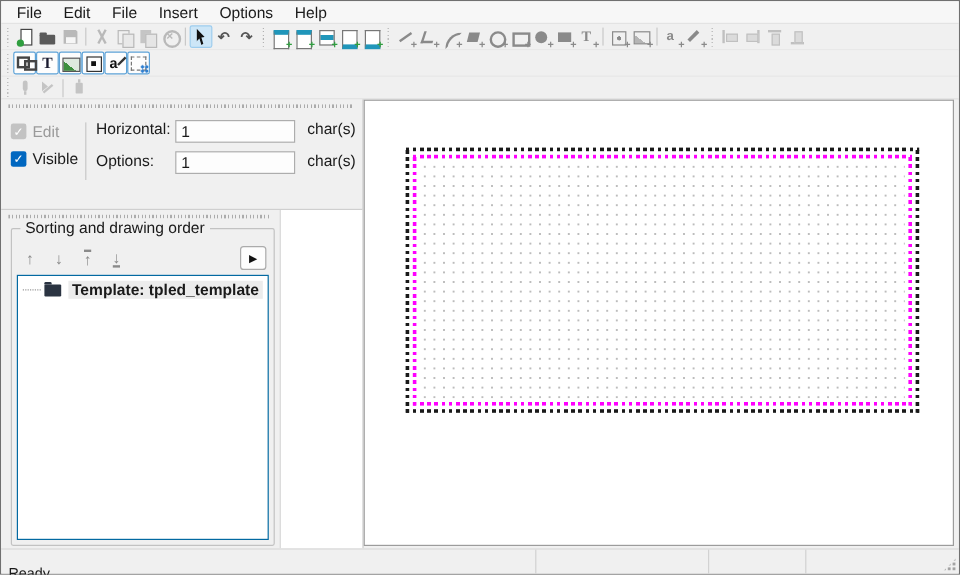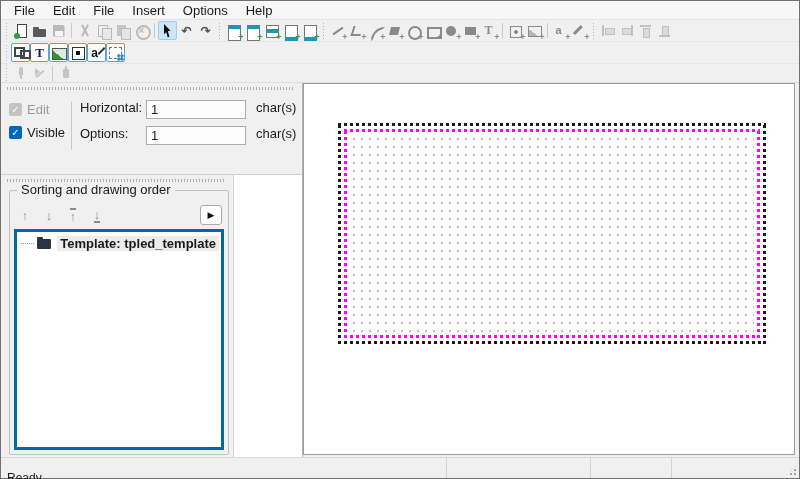--- a/index.html
+++ b/index.html
@@ -120,21 +120,21 @@
   .sorting-section { flex:1 1 auto; display:flex; min-height:0; }
   .sorting-left { width:232px; flex:0 0 232px; display:flex; flex-direction:column; background:#f0f0f0; }
   .sorting-filler { flex:1 1 auto; background:#ffffff; border-left:1px solid #d4d4d4; }
   .groupbox { flex:1 1 auto; margin:4px 4px 2px 8px; border:1px solid #c2c2c2; border-radius:2px; position:relative; display:flex; flex-direction:column; padding:12px 4px 4px 4px; min-height:0; }
   .groupbox-legend { position:absolute; top:-9px; left:7px; background:#f0f0f0; padding:0 4px; font-size:13px; }
   .sort-toolbar { display:flex; align-items:center; gap:6px; padding:2px 2px 4px 2px; }
   .sort-btn { width:18px; height:18px; display:flex; align-items:center; justify-content:center; color:#8a8a8a; font-weight:bold; font-size:13px; }
   .sort-btn .bar-top { border-top:2px solid #8a8a8a; line-height:13px; }
   .sort-btn .bar-bottom { border-bottom:2px solid #8a8a8a; line-height:13px; }
   .expand-btn { margin-left:auto; width:22px; height:20px; border:1px solid #ababab; border-radius:3px; background:#fdfdfd; display:flex; align-items:center; justify-content:center; font-size:9px; color:#111; }
-  .tree-box { flex:1 1 auto; background:#fff; border:3px solid #0369a1; overflow:hidden; }
+  .tree-box { flex:1 1 auto; background:#fff; border:1px solid #0369a1; overflow:hidden; }
   .tree-item { display:flex; align-items:center; padding:4px 2px 2px 4px; }
   .tree-dash { width:15px; border-top:1px dotted #9a9a9a; margin-right:3px; }
   .folder-icon { width:14px; height:10px; background:#2b3442; border-radius:1px; position:relative; margin-right:6px; flex:0 0 auto; }
   .folder-icon::before { content:""; position:absolute; left:0; top:-2px; width:6px; height:2px; background:#2b3442; border-radius:1px 1px 0 0; }
   .tree-label { font-size:13px; font-weight:700; background:#ececec; padding:0 3px; white-space:nowrap; }
 
   
   .canvas-wrap { flex:1 1 auto; background:#f0f0f0; padding:0 4px 2px 0; min-width:0; }
   .canvas { width:100%; height:100%; background:#fff; border:1px solid #9c9c9c; position:relative; overflow:hidden; }
   .dotted-rect { position:absolute; background-image:

